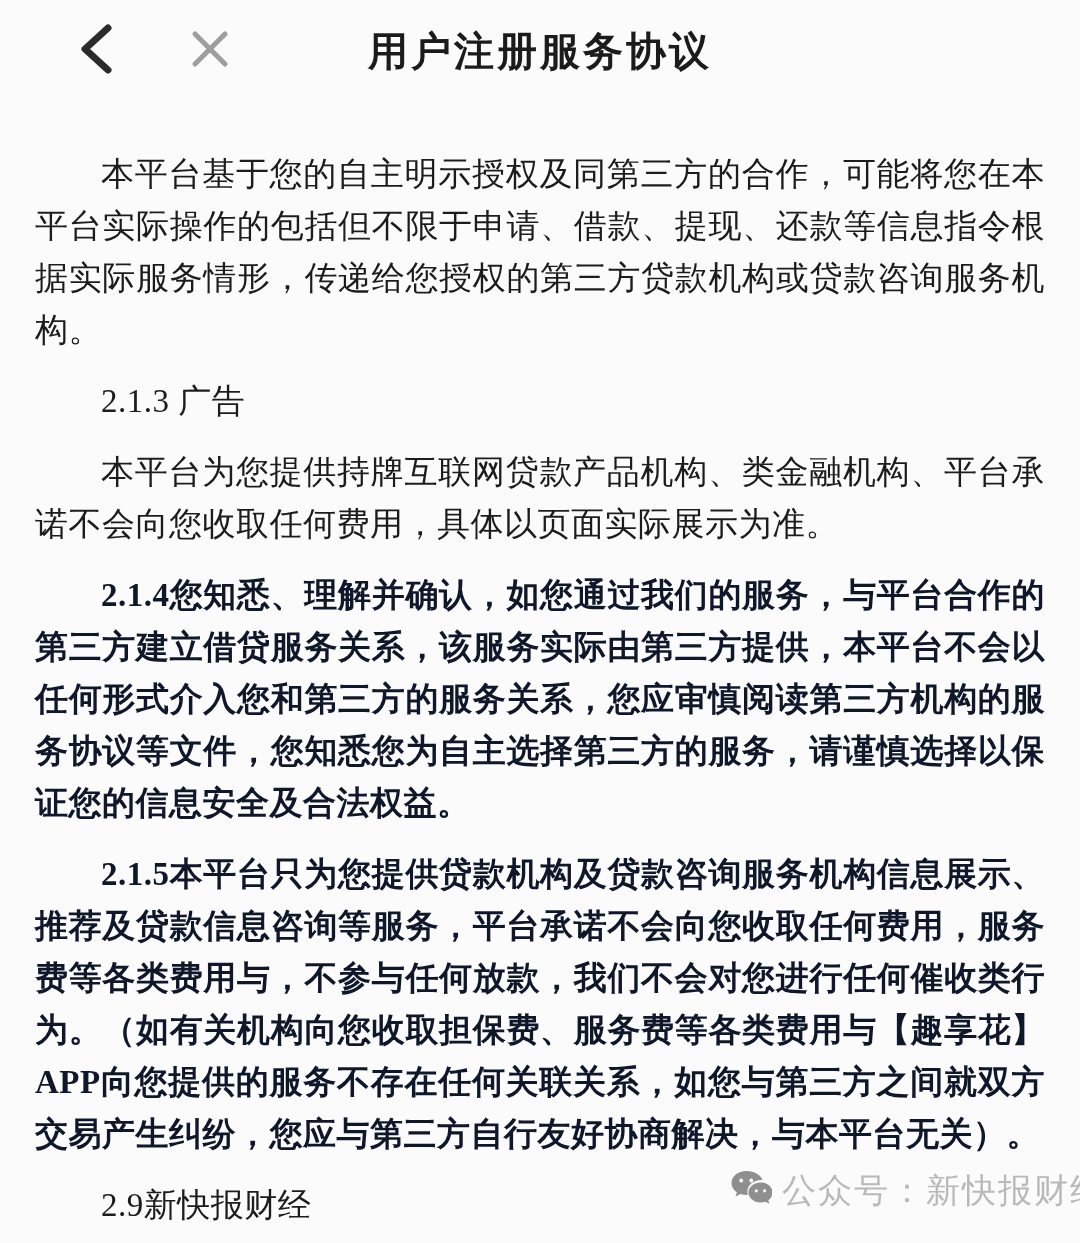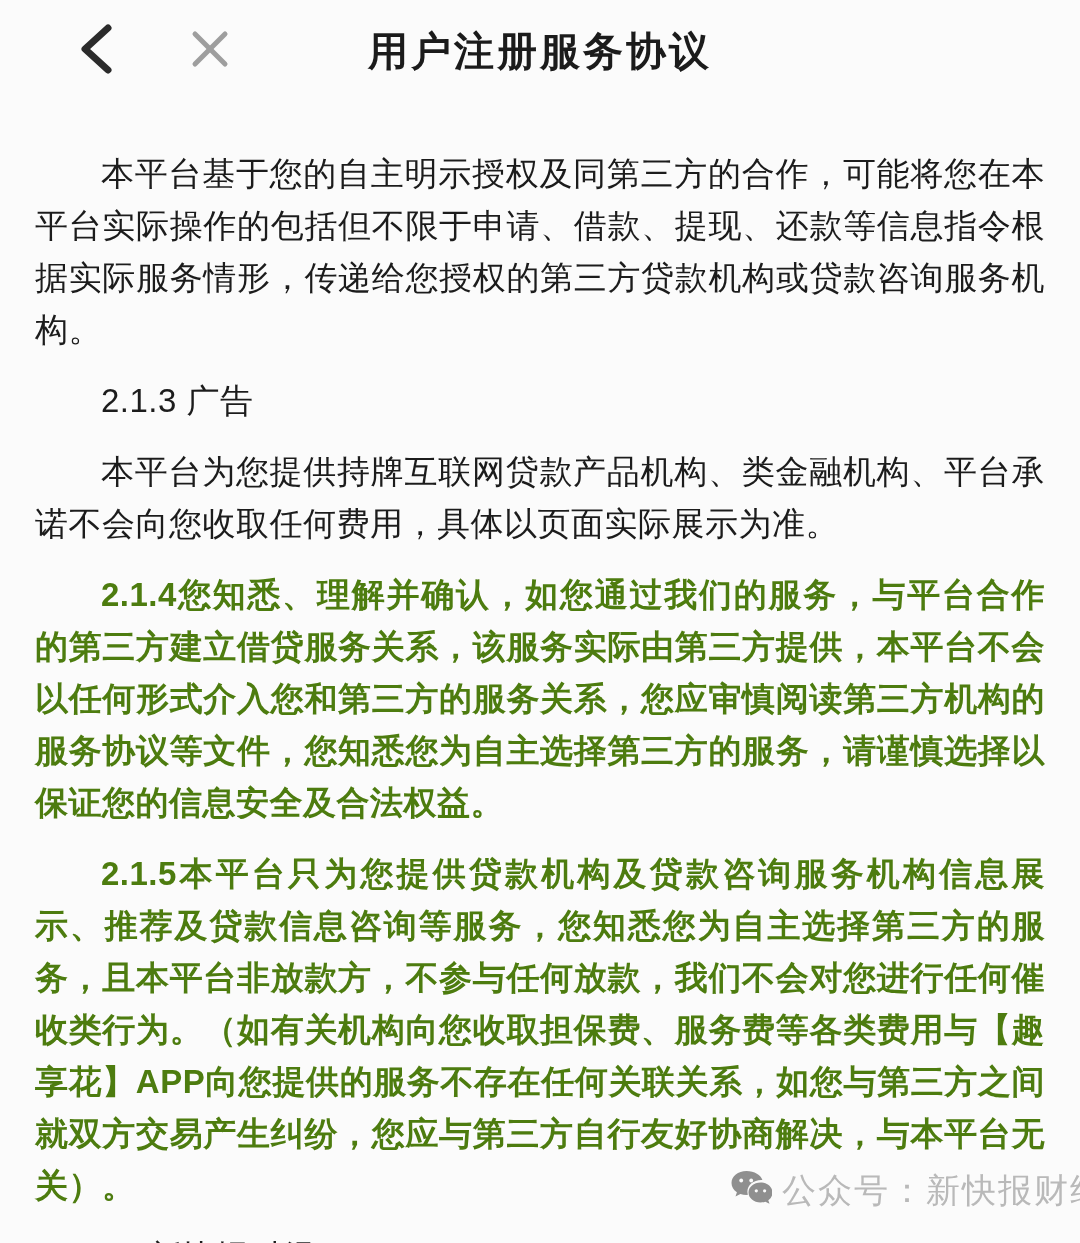--- a/index.html
+++ b/index.html
@@ -57,24 +57,24 @@
     color: #1c1c1c;
   }
   .doc p.para {
     margin: 0 0 19px 0;
     text-indent: 2em;
     text-align: justify;
     letter-spacing: 0.5px;
   }
   .doc p.para.bold {
     font-weight: 700;
-    color: #4d7c0f;
+    color: #0f172a;
   }
   .serif {
-    font-family: Liberation Sans, sans-serif;
+    font-family: Liberation Serif, serif;
   }
   
   .watermark {
     position: absolute;
     left: 730px;
     top: 1168px;
     display: flex;
     align-items: center;
     gap: 10px;
     pointer-events: none;
@@ -108,21 +108,21 @@
       </span>
     </button>
     <div class="page-title">用户注册服务协议</div>
   </div>
 
   <div class="doc">
       <p class="para"><span>本平台基于您的自主明示授权及同第三方的合作，可能将您在本平台实际操作的包括但不限于申请、借款、提现、还款等信息指令根据实际服务情形，传递给您授权的第三方贷款机构或贷款咨询服务机构。</span></p>
       <p class="para"><span class="serif">2.1.3 </span><span>广告</span></p>
       <p class="para"><span>本平台为您提供持牌互联网贷款产品机构、类金融机构、平台承诺不会向您收取任何费用，具体以页面实际展示为准。</span></p>
       <p class="para bold"><span class="serif">2.1.4</span><span>您知悉、理解并确认，如您通过我们的服务，与平台合作的第三方建立借贷服务关系，该服务实际由第三方提供，本平台不会以任何形式介入您和第三方的服务关系，您应审慎阅读第三方机构的服务协议等文件，您知悉您为自主选择第三方的服务，请谨慎选择以保证您的信息安全及合法权益。</span></p>
-      <p class="para bold"><span class="serif">2.1.5</span><span>本平台只为您提供贷款机构及贷款咨询服务机构信息展示、推荐及贷款信息咨询等服务，您知悉您为自主选择第三方的服务，且本平台非放款方，不参与任何放款，我们不会对您进行任何催收类行为。（如有关机构向您收取担保费、服务费等各类费用与【趣享花】</span><span class="serif">APP</span><span>向您提供的服务不存在任何关联关系，如您与第三方之间就双方交易产生纠纷，您应与第三方自行友好协商解决，与本平台无关）。</span></p>
+      <p class="para bold"><span class="serif">2.1.5</span><span>本平台只为您提供贷款机构及贷款咨询服务机构信息展示、推荐及贷款信息咨询等服务，平台承诺不会向您收取任何费用，服务费等各类费用与，不参与任何放款，我们不会对您进行任何催收类行为。（如有关机构向您收取担保费、服务费等各类费用与【趣享花】</span><span class="serif">APP</span><span>向您提供的服务不存在任何关联关系，如您与第三方之间就双方交易产生纠纷，您应与第三方自行友好协商解决，与本平台无关）。</span></p>
       <p class="para"><span class="serif">2.9</span><span>新快报财经</span></p>
     </div>
 
   <div class="watermark">
     <span>
       <svg width="42" height="40" viewBox="0 0 42 40">
         <g fill="#7d7d7d" opacity="0.85">
           <path d="M16.5 2 C8 2 1.5 7.3 1.5 13.9 c0 3.8 2.1 7.1 5.4 9.3 l-1.4 4.3 4.9-2.5 c1.9 0.6 4 0.9 6.1 0.9 0.5 0 1 0 1.5-0.1 -0.4-1.1-0.6-2.2-0.6-3.4 0-6.4 6.2-11.5 13.8-11.5 0.4 0 0.8 0 1.2 0.1 C31 6 24.4 2 16.5 2 Z"></path>
           <path d="M30.5 13.5 c-6.6 0-12 4.5-12 10 0 5.5 5.4 10 12 10 1.7 0 3.4-0.3 4.9-0.8 l4.1 2.1 -1.2-3.6 c2.6-1.8 4.2-4.6 4.2-7.7 0-5.5-5.4-10-12-10 Z"></path>
         </g>

